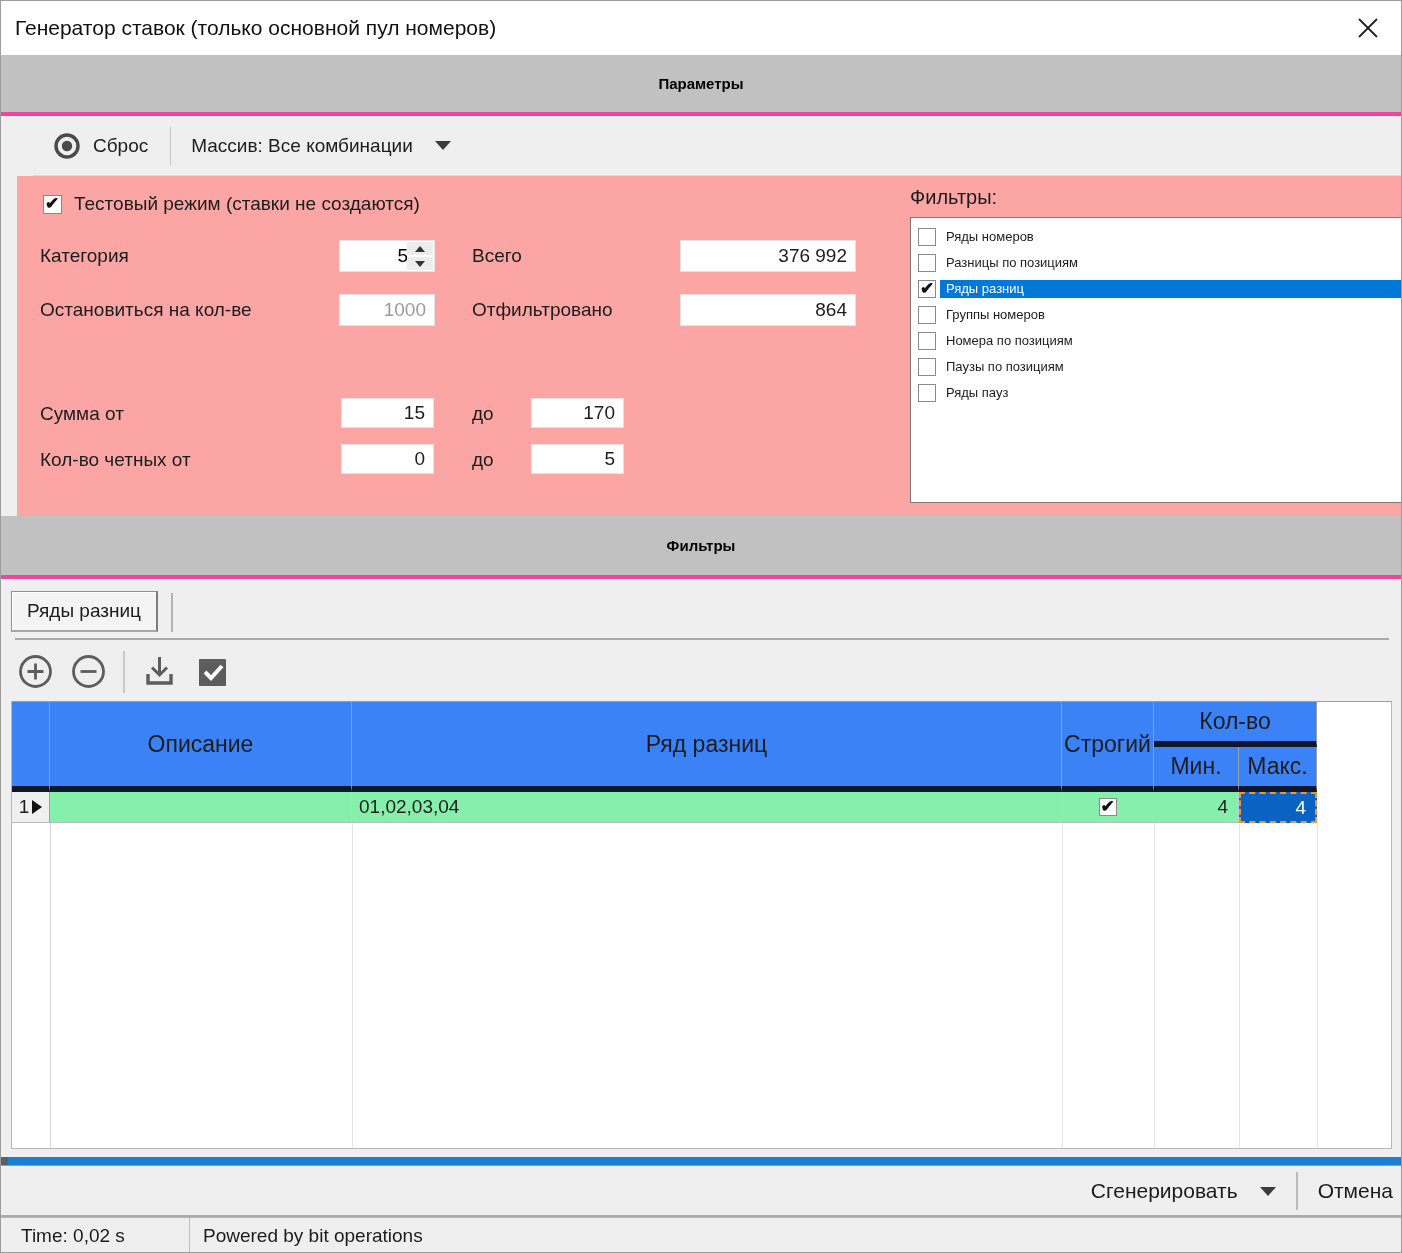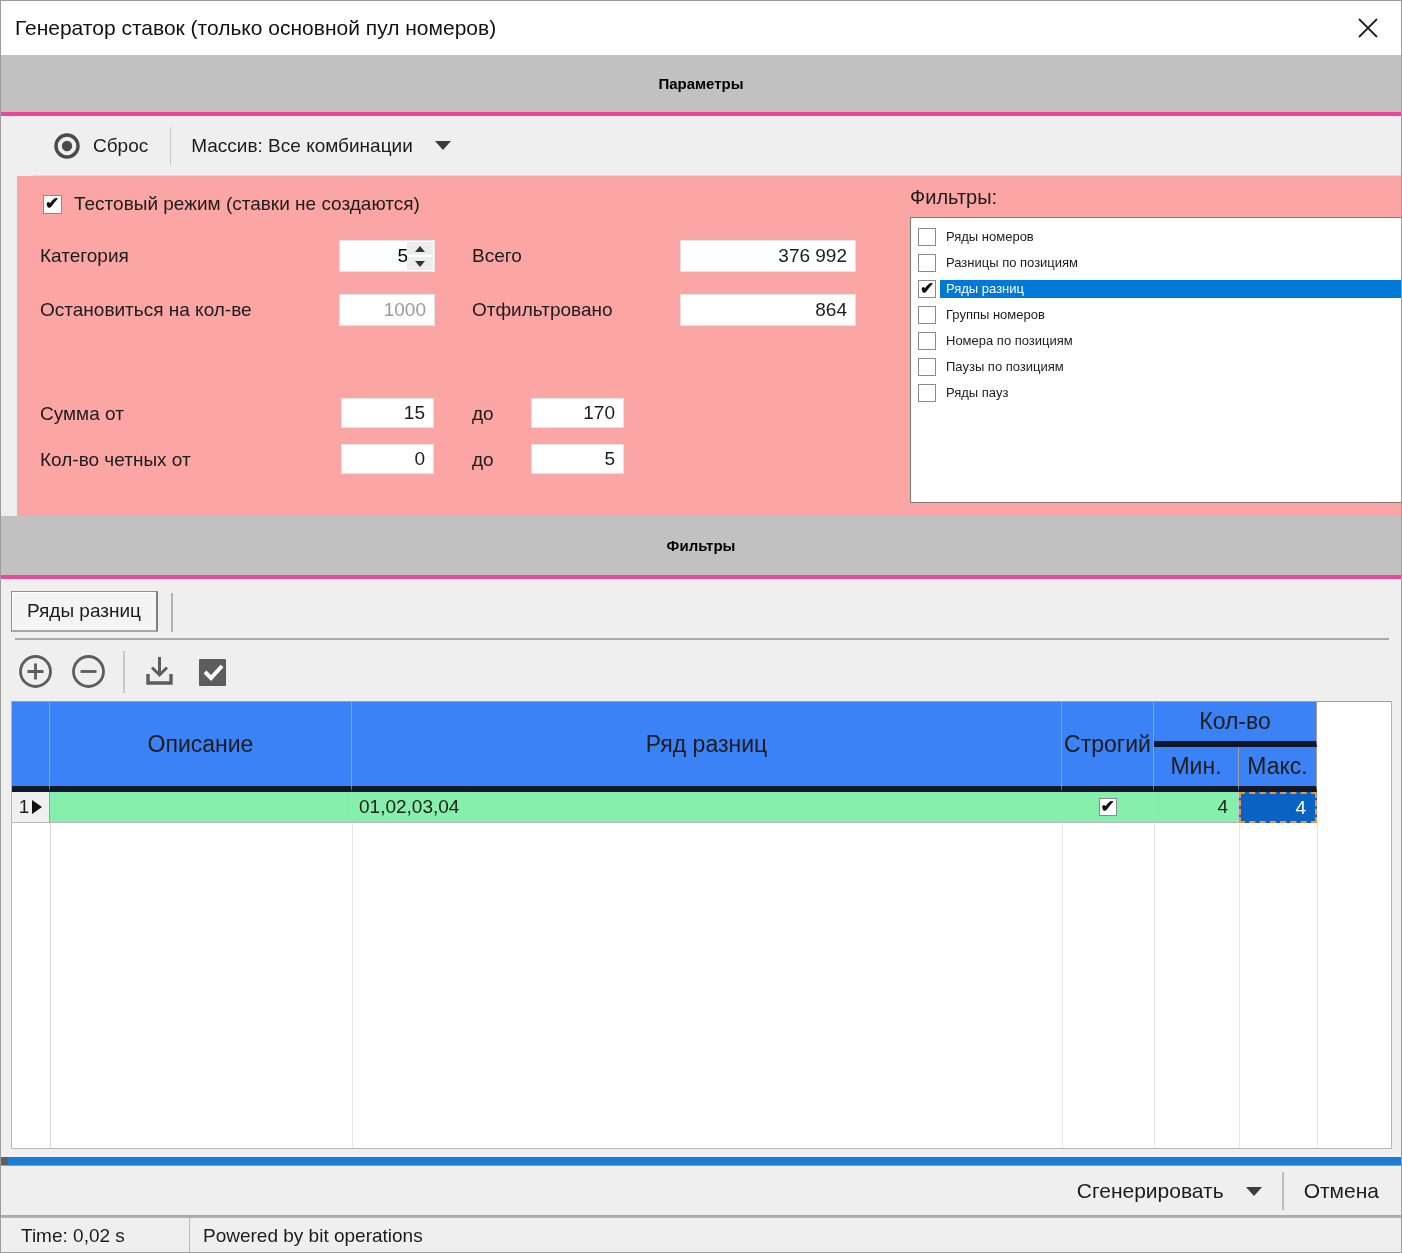--- a/index.html
+++ b/index.html
@@ -69,21 +69,21 @@
   .row-pointer { width:0; height:0; border-top:7px solid transparent; border-bottom:7px solid transparent; border-left:10px solid #111; }
   .cell-selected { background:#0a63c2 !important; color:#fff; border:2px dashed #f0962e !important; justify-content:flex-end; padding-right:9px; }
 
   
   .gapstrip { position:absolute; left:0; top:1148px; width:100%; height:8px; background:#efefef; }
   .progress { position:absolute; left:0; top:1156px; width:100%; height:9px; background:#1b7ed3; border-bottom:1px solid #9a9a9a; }
   .progress .pcap { position:absolute; left:0; top:0; width:7px; height:100%; background:#5a6068; }
   .buttonbar { position:absolute; left:0; top:1166px; width:100%; height:50px; background:#efefef; border-bottom:2px solid #ababab; display:flex; align-items:center; justify-content:flex-end; }
   .btn-flat { font-size:21px; color:#1c1c1c; background:none; border:none; font-family:"Liberation Sans",sans-serif; cursor:pointer; display:flex; align-items:center; gap:22px; }
   .bb-sep { width:2px; height:38px; background:#bcbcbc; margin:0 20px; }
-  .buttonbar .cancel { margin-right:22px; }
+  .buttonbar .cancel { margin-right:8px; }
 
   .statusbar { position:absolute; left:0; top:1216px; width:100%; height:36px; background:#efefef; border-top:1px solid #b3b3b3; display:flex; align-items:center; font-size:19px; }
   .statusbar .st-time { padding-left:20px; width:188px; }
   .statusbar .st-sep { width:1px; height:100%; background:#bcbcbc; }
   .statusbar .st-powered { padding-left:13px; }
 
   svg { display:block; }
 </style>
 </head>
 <body>

